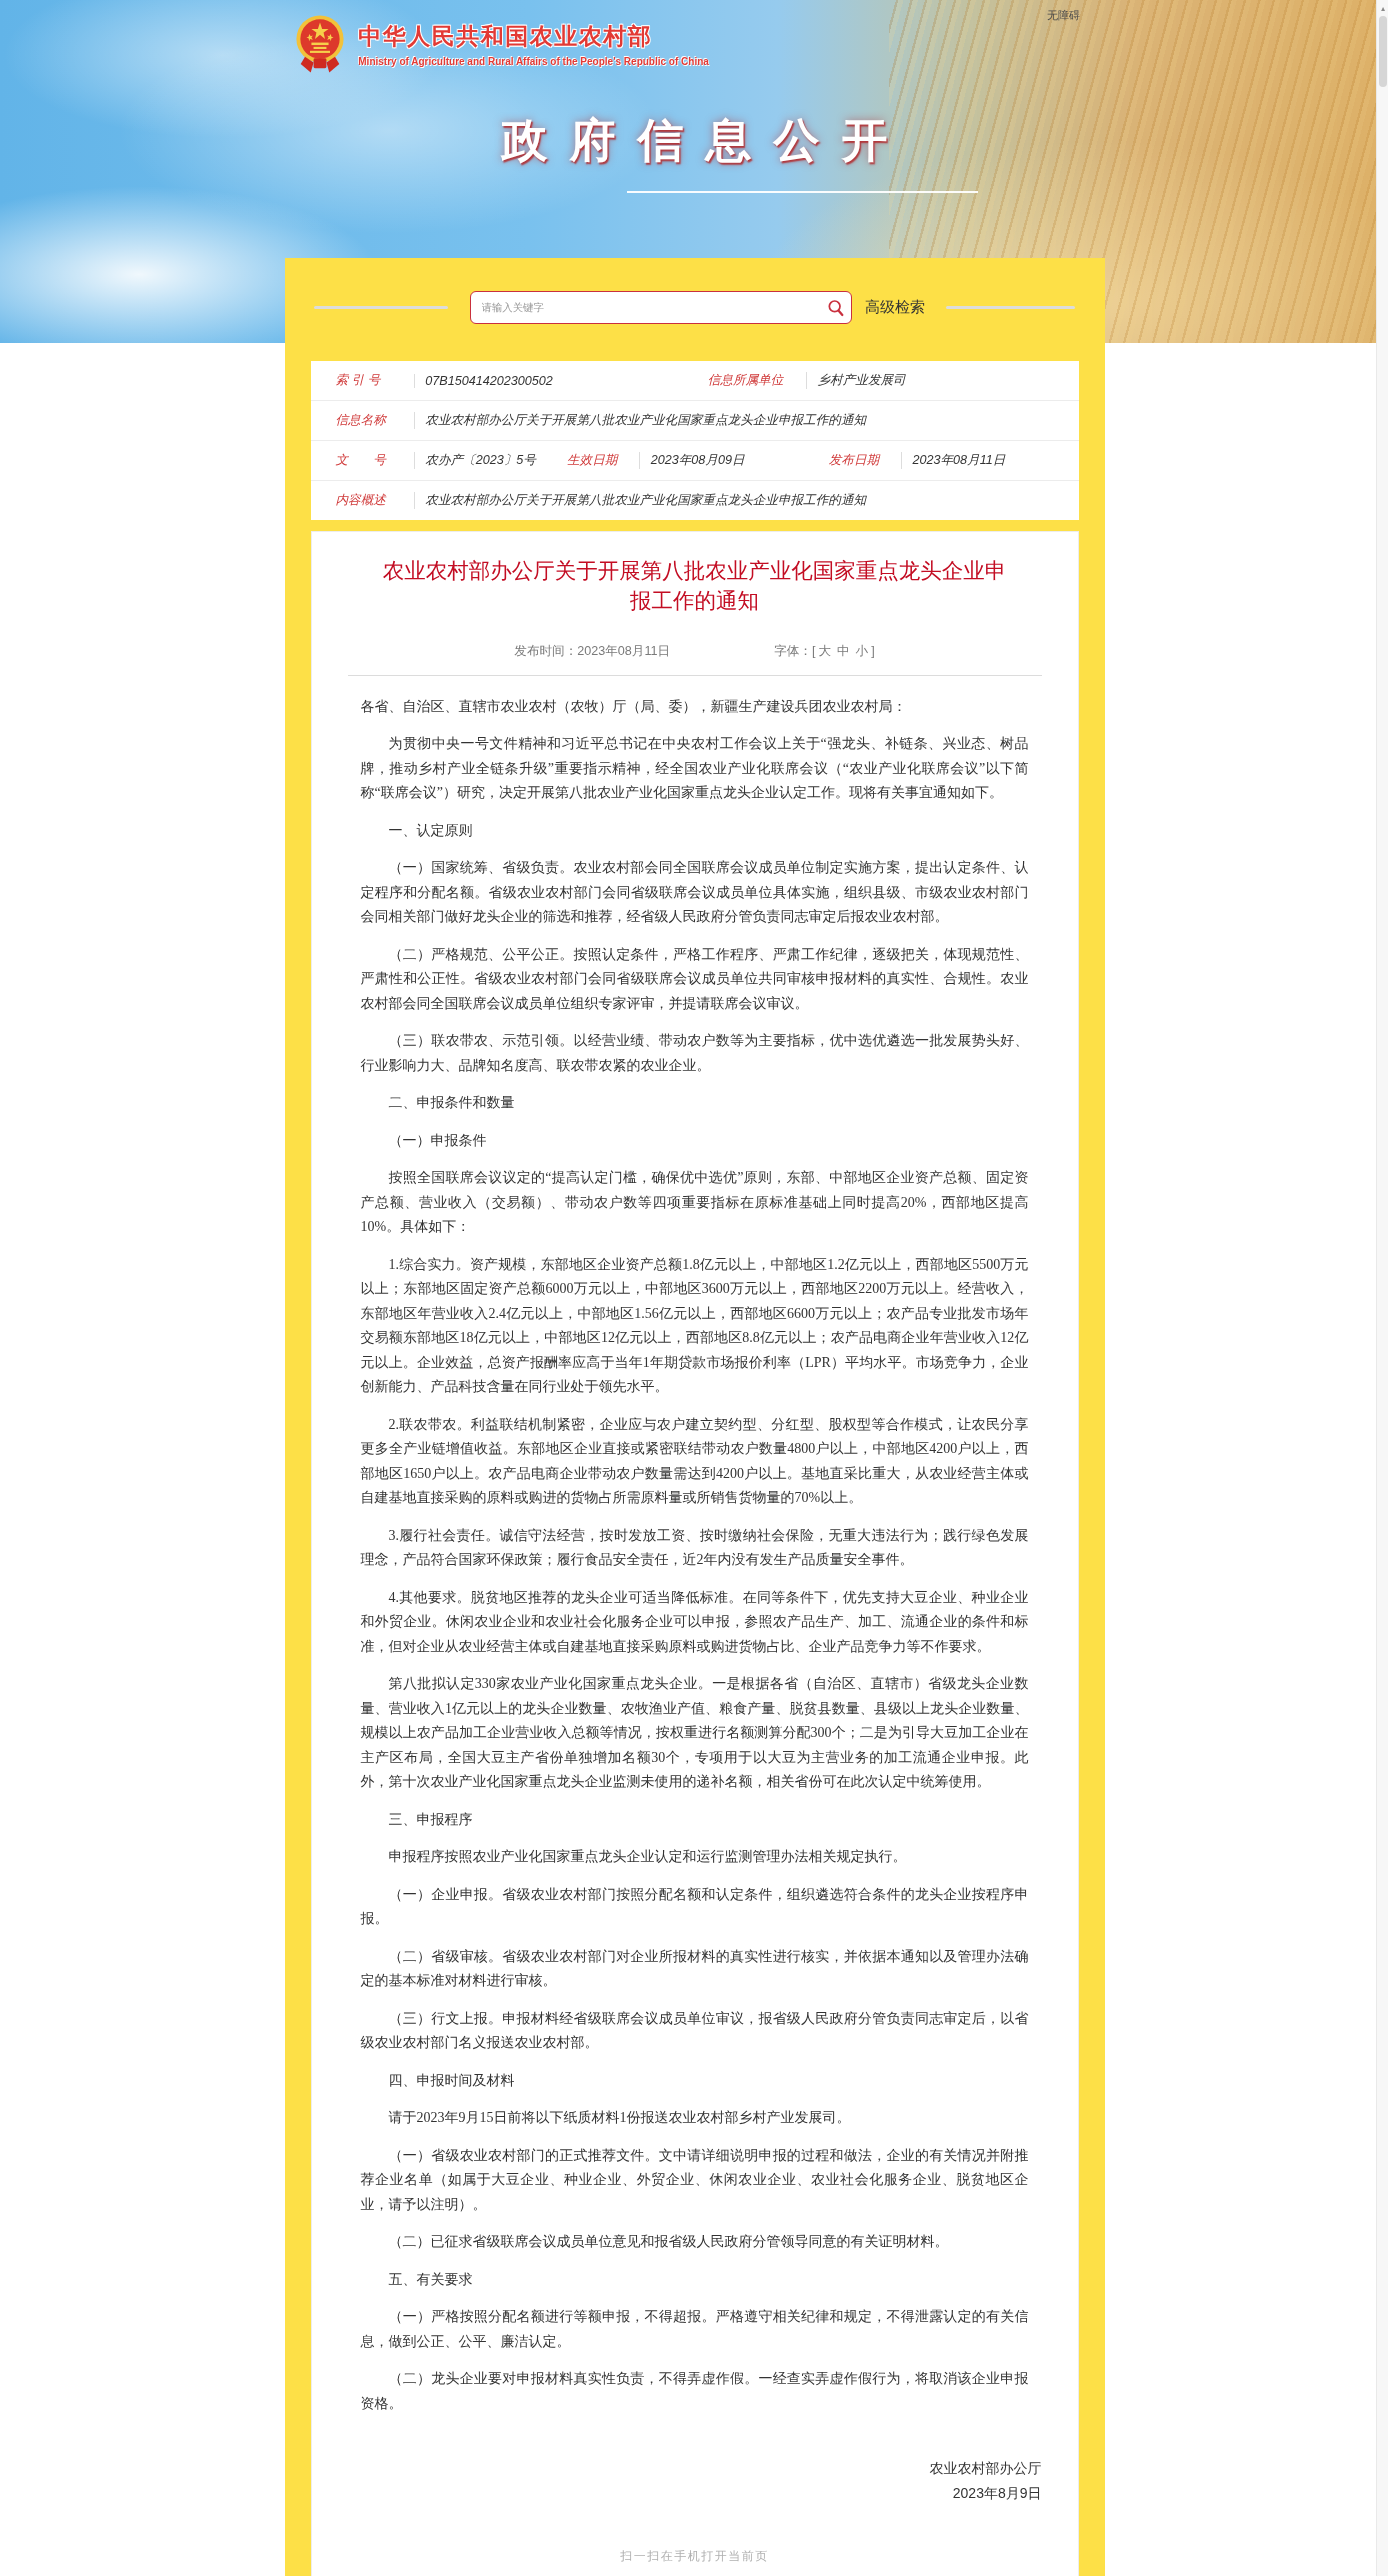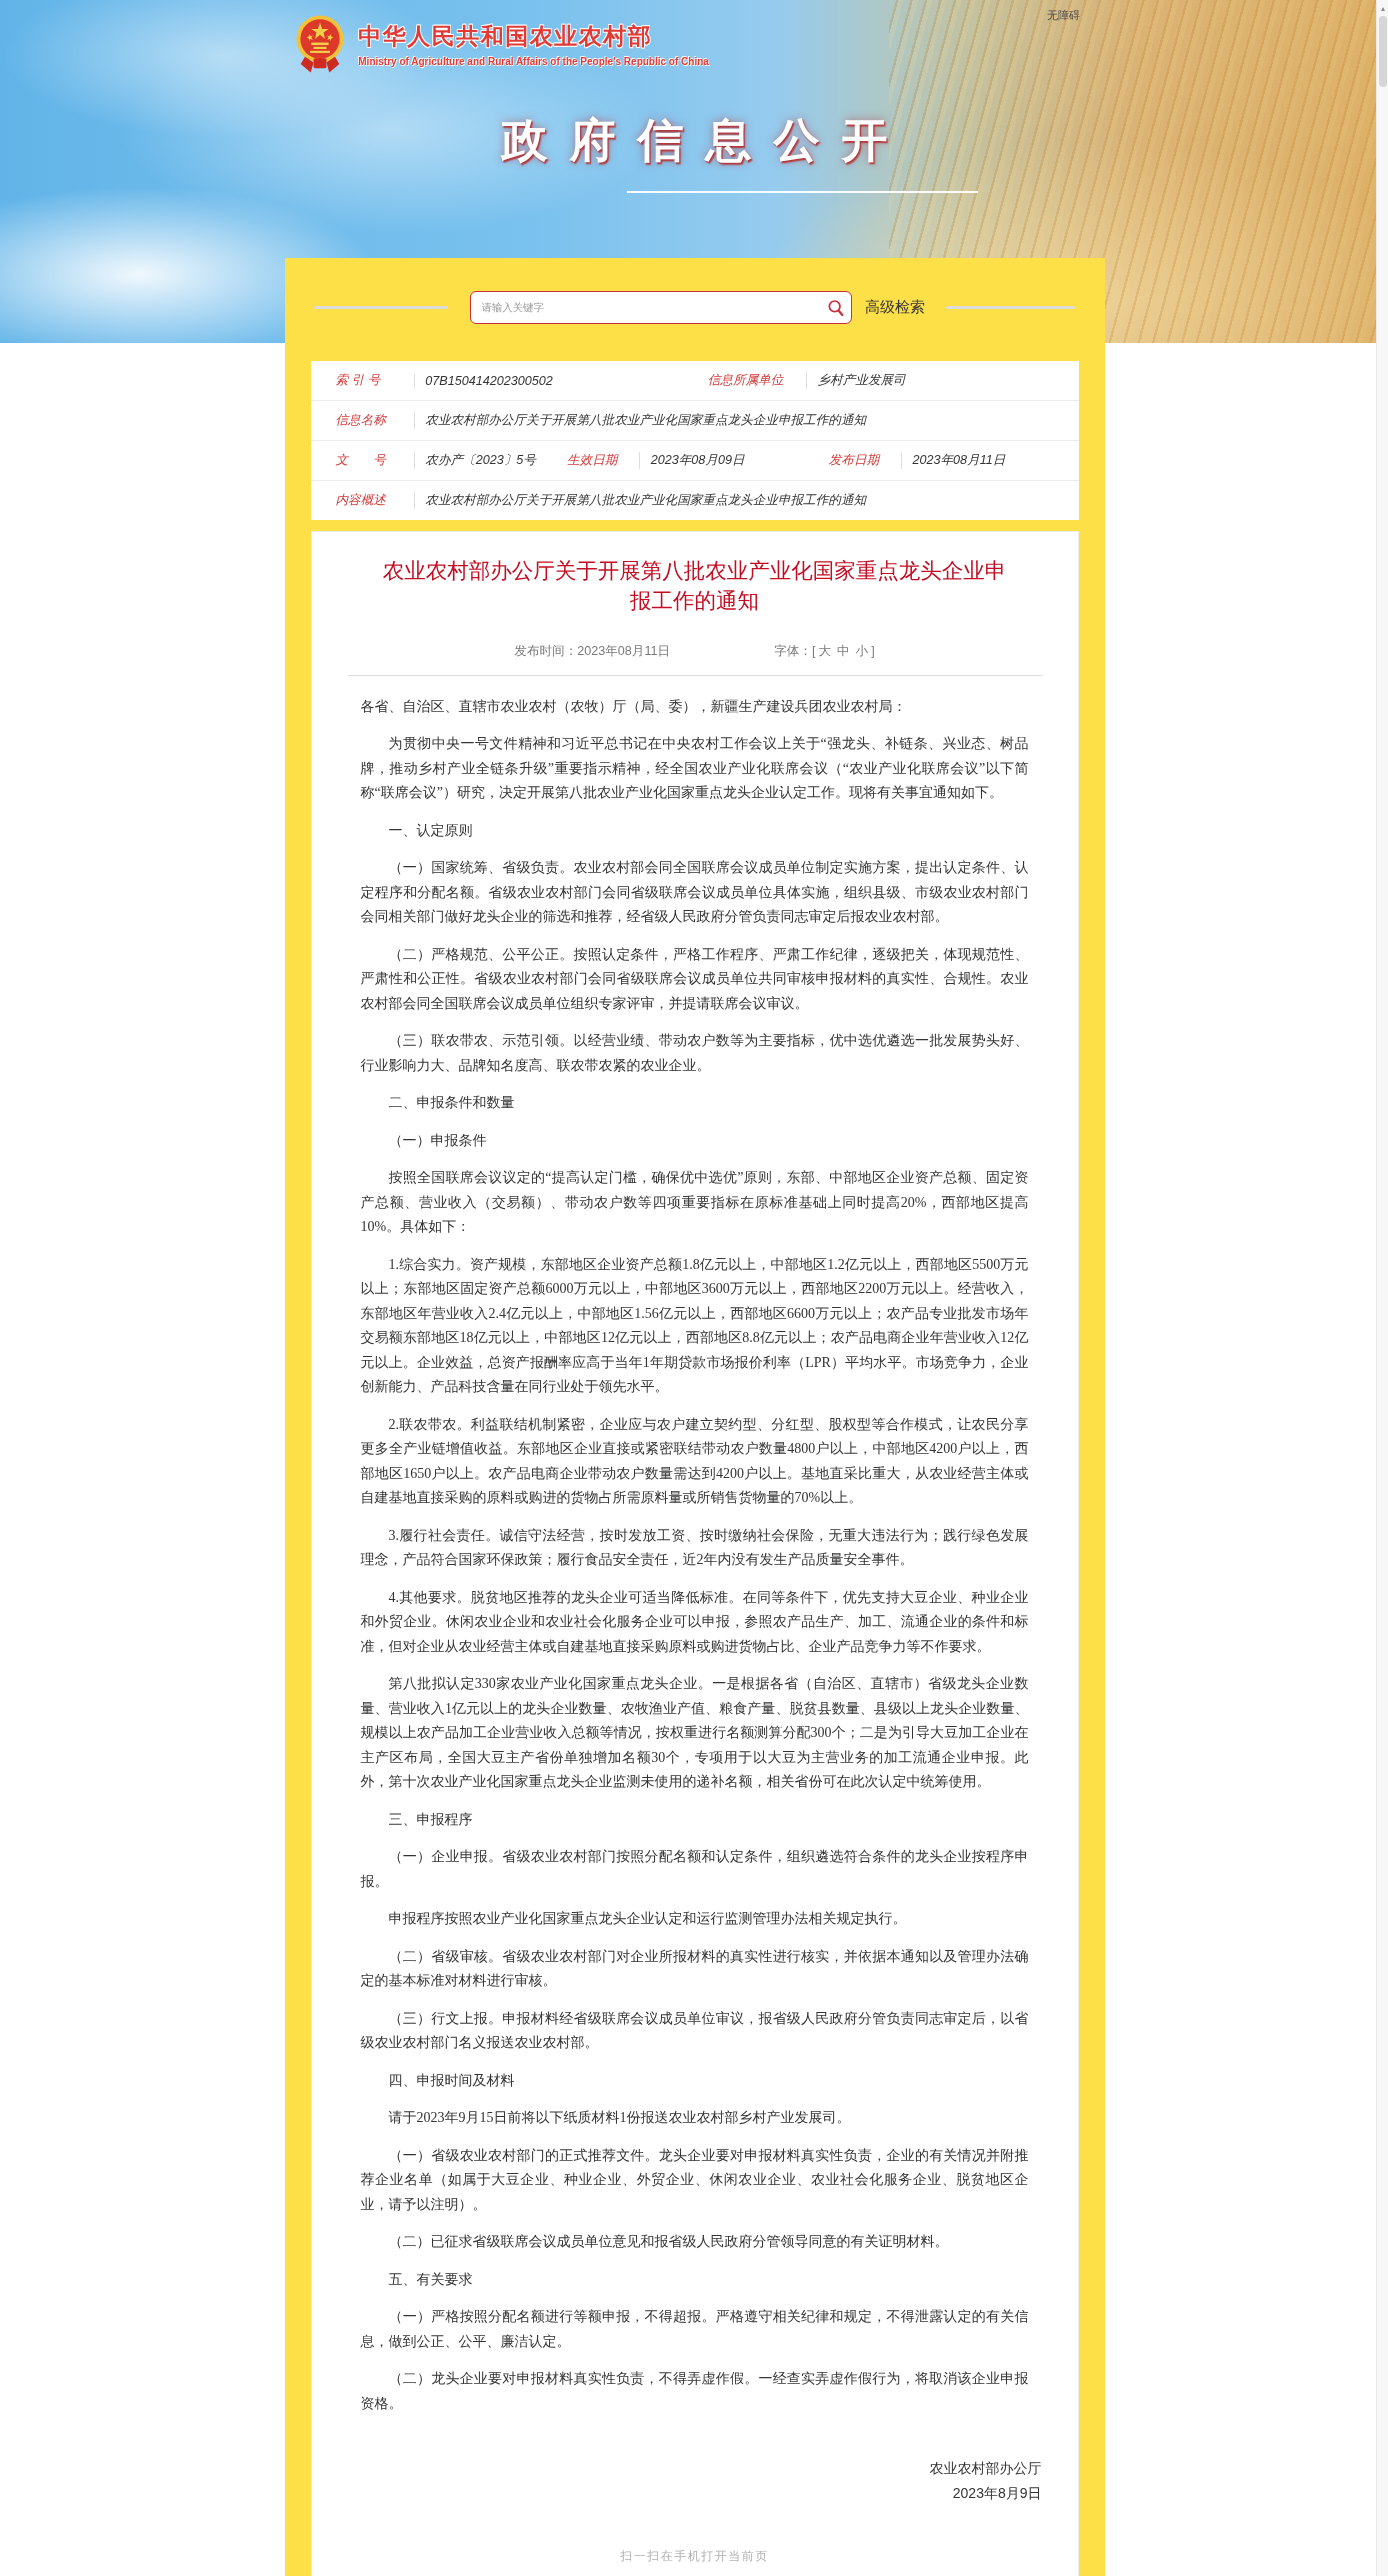--- a/index.html
+++ b/index.html
@@ -180,27 +180,27 @@
         <p>（三）联农带农、示范引领。以经营业绩、带动农户数等为主要指标，优中选优遴选一批发展势头好、行业影响力大、品牌知名度高、联农带农紧的农业企业。</p>
         <p>二、申报条件和数量</p>
         <p>（一）申报条件</p>
         <p>按照全国联席会议议定的“提高认定门槛，确保优中选优”原则，东部、中部地区企业资产总额、固定资产总额、营业收入（交易额）、带动农户数等四项重要指标在原标准基础上同时提高20%，西部地区提高10%。具体如下：</p>
         <p>1.综合实力。资产规模，东部地区企业资产总额1.8亿元以上，中部地区1.2亿元以上，西部地区5500万元以上；东部地区固定资产总额6000万元以上，中部地区3600万元以上，西部地区2200万元以上。经营收入，东部地区年营业收入2.4亿元以上，中部地区1.56亿元以上，西部地区6600万元以上；农产品专业批发市场年交易额东部地区18亿元以上，中部地区12亿元以上，西部地区8.8亿元以上；农产品电商企业年营业收入12亿元以上。企业效益，总资产报酬率应高于当年1年期贷款市场报价利率（LPR）平均水平。市场竞争力，企业创新能力、产品科技含量在同行业处于领先水平。</p>
         <p>2.联农带农。利益联结机制紧密，企业应与农户建立契约型、分红型、股权型等合作模式，让农民分享更多全产业链增值收益。东部地区企业直接或紧密联结带动农户数量4800户以上，中部地区4200户以上，西部地区1650户以上。农产品电商企业带动农户数量需达到4200户以上。基地直采比重大，从农业经营主体或自建基地直接采购的原料或购进的货物占所需原料量或所销售货物量的70%以上。</p>
         <p>3.履行社会责任。诚信守法经营，按时发放工资、按时缴纳社会保险，无重大违法行为；践行绿色发展理念，产品符合国家环保政策；履行食品安全责任，近2年内没有发生产品质量安全事件。</p>
         <p>4.其他要求。脱贫地区推荐的龙头企业可适当降低标准。在同等条件下，优先支持大豆企业、种业企业和外贸企业。休闲农业企业和农业社会化服务企业可以申报，参照农产品生产、加工、流通企业的条件和标准，但对企业从农业经营主体或自建基地直接采购原料或购进货物占比、企业产品竞争力等不作要求。</p>
         <p>第八批拟认定330家农业产业化国家重点龙头企业。一是根据各省（自治区、直辖市）省级龙头企业数量、营业收入1亿元以上的龙头企业数量、农牧渔业产值、粮食产量、脱贫县数量、县级以上龙头企业数量、规模以上农产品加工企业营业收入总额等情况，按权重进行名额测算分配300个；二是为引导大豆加工企业在主产区布局，全国大豆主产省份单独增加名额30个，专项用于以大豆为主营业务的加工流通企业申报。此外，第十次农业产业化国家重点龙头企业监测未使用的递补名额，相关省份可在此次认定中统筹使用。</p>
         <p>三、申报程序</p>
+        <p>申报程序按照农业产业化国家重点龙头企业认定和运行监测管理办法相关规定执行。</p>
         <p>（一）企业申报。省级农业农村部门按照分配名额和认定条件，组织遴选符合条件的龙头企业按程序申报。</p>
-        <p>申报程序按照农业产业化国家重点龙头企业认定和运行监测管理办法相关规定执行。</p>
         <p>（二）省级审核。省级农业农村部门对企业所报材料的真实性进行核实，并依据本通知以及管理办法确定的基本标准对材料进行审核。</p>
         <p>（三）行文上报。申报材料经省级联席会议成员单位审议，报省级人民政府分管负责同志审定后，以省级农业农村部门名义报送农业农村部。</p>
         <p>四、申报时间及材料</p>
         <p>请于2023年9月15日前将以下纸质材料1份报送农业农村部乡村产业发展司。</p>
-        <p>（一）省级农业农村部门的正式推荐文件。龙头企业要对申报材料真实性负责，企业的有关情况并附推荐企业名单（如属于大豆企业、种业企业、外贸企业、休闲农业企业、农业社会化服务企业、脱贫地区企业，请予以注明）。</p>
+        <p>（一）省级农业农村部门的正式推荐文件。文中请详细说明申报的过程和做法，企业的有关情况并附推荐企业名单（如属于大豆企业、种业企业、外贸企业、休闲农业企业、农业社会化服务企业、脱贫地区企业，请予以注明）。</p>
         <p>（二）已征求省级联席会议成员单位意见和报省级人民政府分管领导同意的有关证明材料。</p>
         <p>五、有关要求</p>
         <p>（一）严格按照分配名额进行等额申报，不得超报。严格遵守相关纪律和规定，不得泄露认定的有关信息，做到公正、公平、廉洁认定。</p>
         <p>（二）龙头企业要对申报材料真实性负责，不得弄虚作假。一经查实弄虚作假行为，将取消该企业申报资格。</p>
       </div>
       <div class="signature">
         <div>农业农村部办公厅</div>
         <div>2023年8月9日</div>
       </div>
       <div class="qr-section">

